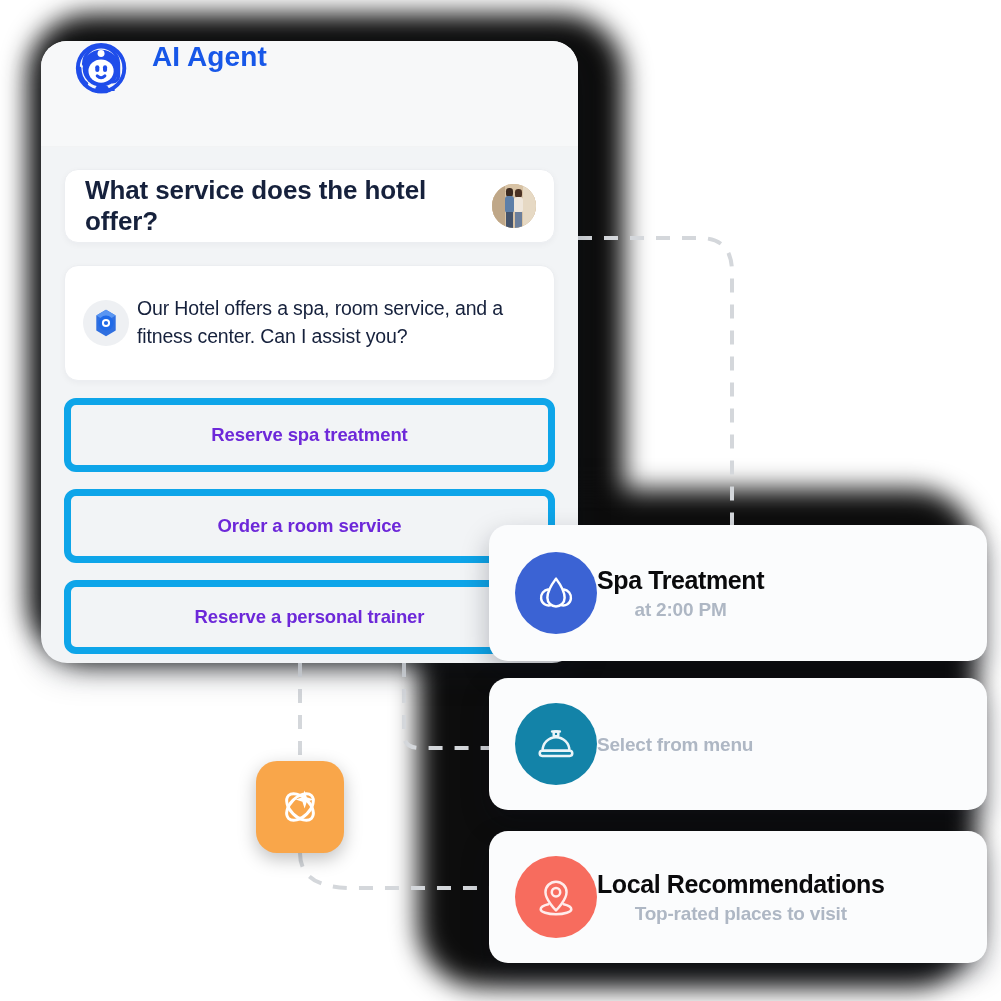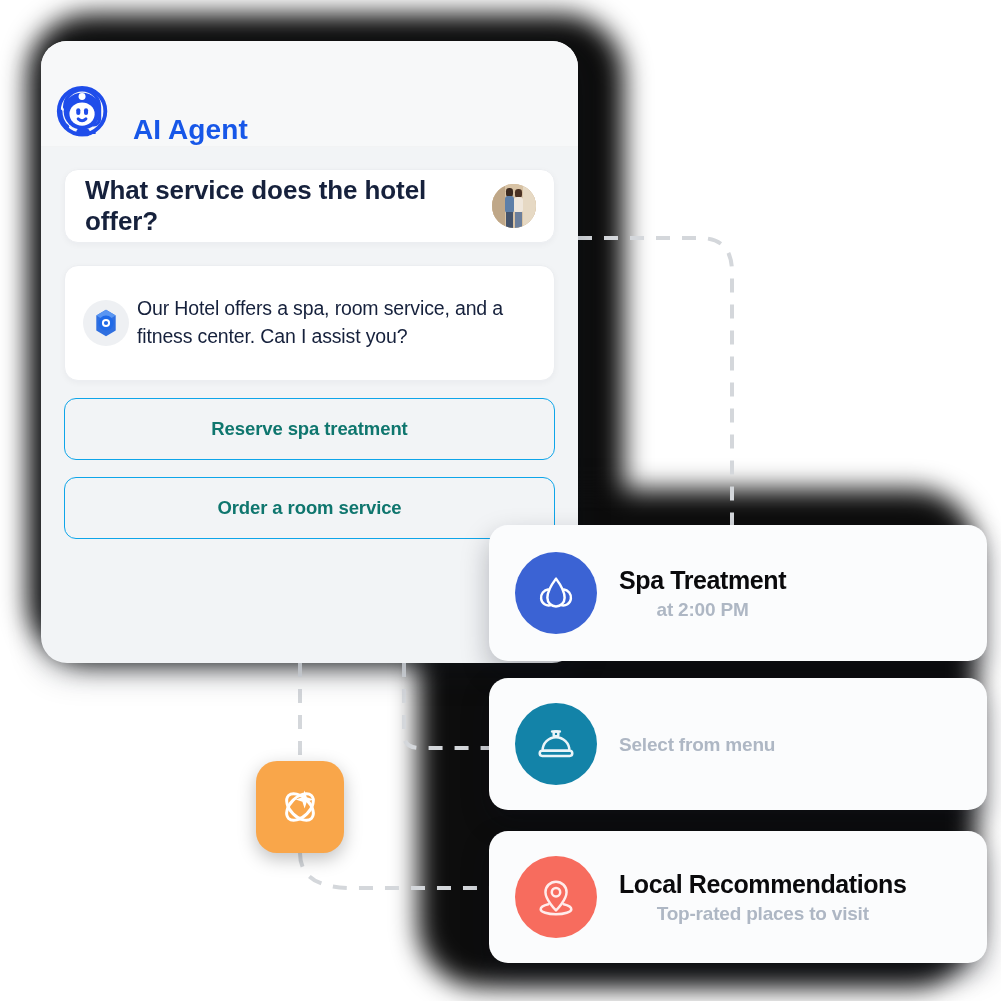--- a/index.html
+++ b/index.html
@@ -22,21 +22,21 @@
          pointer-events:none;}
 
   
   #chat-panel{
     position:absolute;left:41px;top:41px;width:537px;height:622px;
     background:#f2f4f6;border-radius:26px;overflow:hidden;
     box-shadow:0 10px 34px rgba(20,28,45,.20);
   }
   #chat-header{
     height:105px;background:#f7f8f9;
-    display:flex;align-items:flex-end;padding-left:12px;gap:18px;
+    display:flex;align-items:flex-start;padding-left:31px;gap:18px;
     border-bottom:1px solid rgba(0,0,0,0.02);
   }
   #agent-title{
     color:#1757e8;font-size:28px;font-weight:700;letter-spacing:.1px;
   }
   .logo-bot{width:62px;height:62px;flex:none;}
 
   #chat-body{padding:22px 23px 0 23px;}
 
   
@@ -66,39 +66,39 @@
     width:46px;height:46px;border-radius:50%;flex:none;
     background:#eef0f3;display:flex;align-items:center;justify-content:center;
   }
   .bubble-bot .txt{
     font-size:19.5px;color:#16213c;line-height:1.42;letter-spacing:-.15px;
     font-weight:400;
   }
 
   
   .qbtn{
-    margin-top:17px;height:60px;border:1px solid #0ea5e9;border-radius:12px;
-    background:#f2f4f6;color:#0f766e;
+    margin-top:17px;height:60px;border:7px solid #0ea5e9;border-radius:12px;
+    background:#f2f4f6;color:#6d28d9;
     display:flex;align-items:center;justify-content:center;
     font-size:18.5px;font-weight:700;letter-spacing:-.1px;cursor:pointer;
   }
   .qbtn:first-of-type{margin-top:24px;}
 
   
   #ai-badge{
     position:absolute;left:256px;top:761px;width:88px;height:92px;
     background:#f9a64a;border-radius:21px;
     display:flex;align-items:center;justify-content:center;
     box-shadow:0 6px 18px rgba(0,0,0,.25);
   }
 
   
   .card{
     position:absolute;background:#fbfcfd;border-radius:19px;
-    display:flex;align-items:center;gap:22px;padding-left:26px;
+    display:flex;align-items:center;padding-left:26px;
     box-shadow:0 12px 28px rgba(10,16,30,.28);
   }
   #card-spa  {left:489px;top:525px;width:472px;height:136px;}
   #card-room {left:489px;top:678px;width:472px;height:132px;}
   #card-local{left:489px;top:831px;width:472px;height:132px;}
 
   .card .circ{
     width:82px;height:82px;border-radius:50%;flex:none;
     display:flex;align-items:center;justify-content:center;
   }
@@ -180,20 +180,21 @@
             <circle cx="17" cy="17" r="8.5" fill="#1f6ae8"></circle>
             <circle cx="17" cy="17" r="4.6" fill="#ffffff"></circle>
             <circle cx="17" cy="17" r="2.4" fill="#1f6ae8"></circle>
           </svg>
         </div>
         <div class="txt">Our Hotel offers a spa, room service, and a fitness center. Can I assist you?</div>
       </div>
 
       <div class="qbtn">Reserve spa treatment</div>
       <div class="qbtn">Order a room service</div>
+      <div class="qbtn">Reserve a personal trainer</div>
 
     </div>
   </div>
 
   <div id="ai-badge">
     <svg viewBox="0 0 52 52" width="48" height="48">
       <g fill="none" stroke="#ffffff" stroke-width="3.2" stroke-linecap="round">
         <ellipse cx="26" cy="26" rx="10.5" ry="17.5" transform="rotate(45 26 26)"></ellipse>
         <ellipse cx="26" cy="26" rx="10.5" ry="17.5" transform="rotate(-45 26 26)"></ellipse>
       </g>

